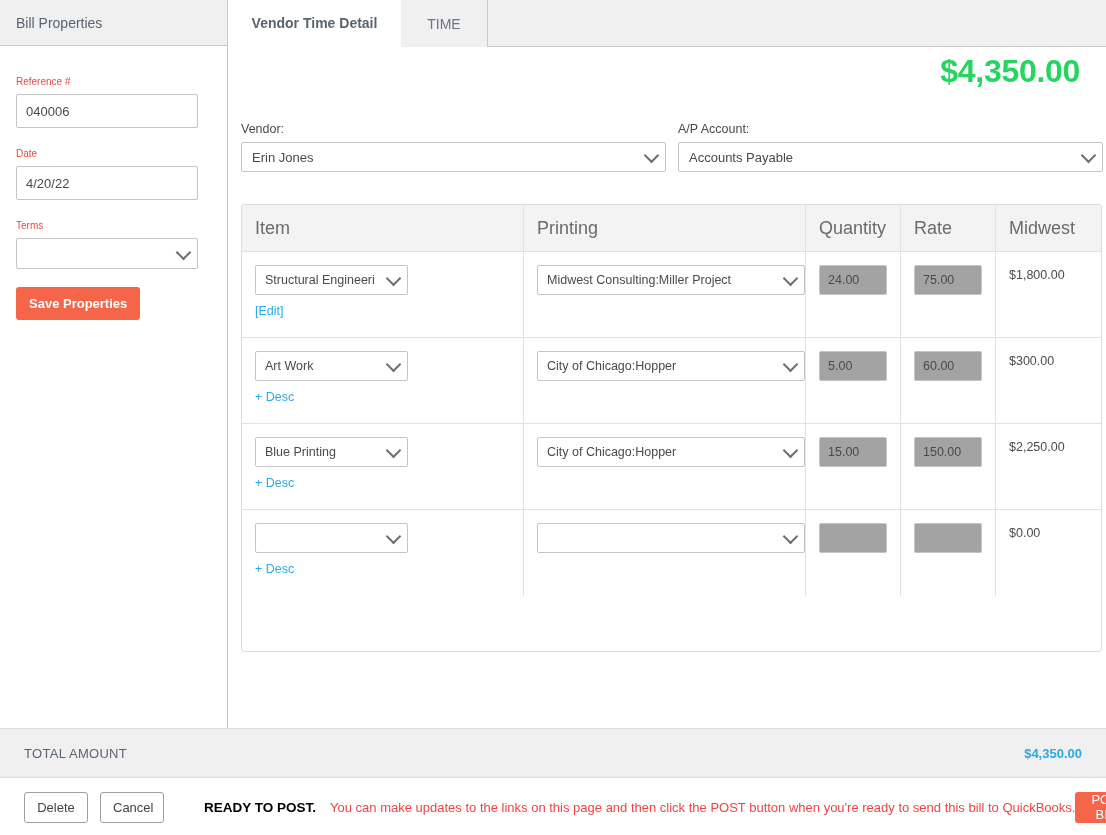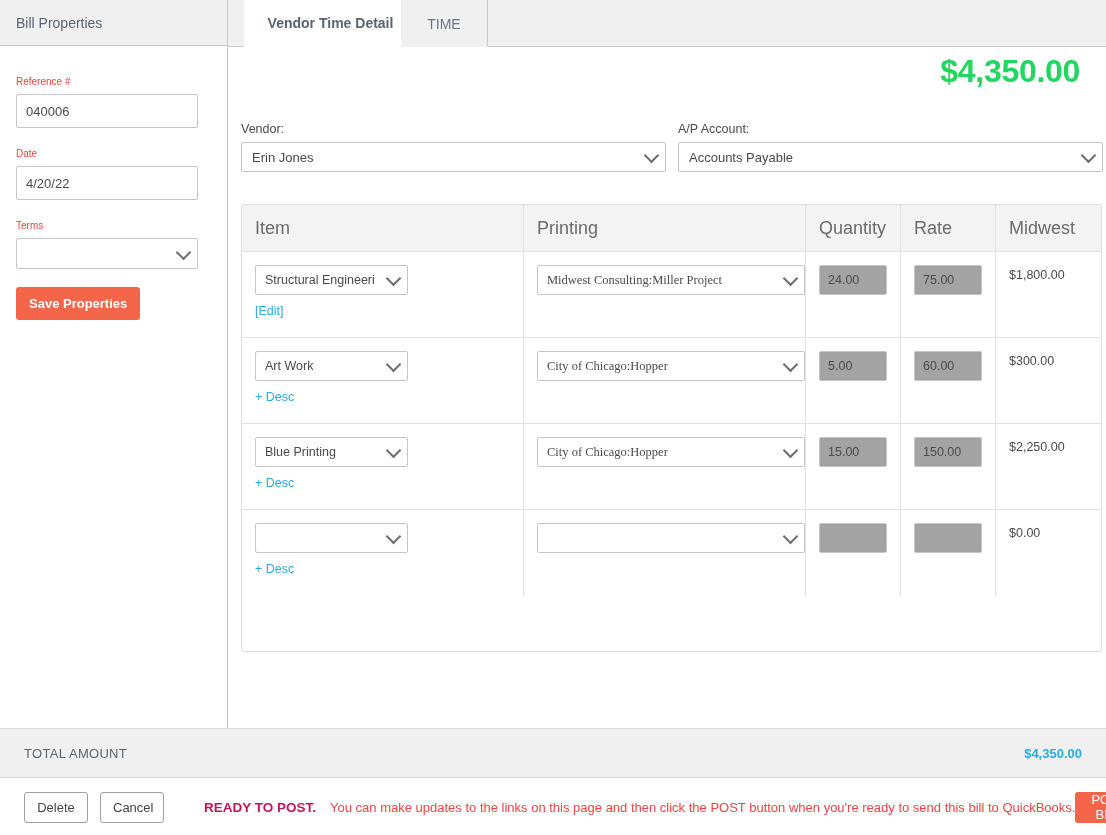--- a/index.html
+++ b/index.html
@@ -107,21 +107,21 @@
     position: absolute;
     top: 0;
     height: 47px;
     display: flex;
     align-items: center;
     justify-content: center;
     font-size: 14px;
     cursor: pointer;
   }
   .tab.active {
-    left: 16px;
+    left: 0;
     width: 173px;
     background: #ffffff;
     color: #5a6470;
     font-weight: bold;
     border-bottom: 1px solid #ffffff;
   }
   .tab.inactive {
     left: 173px;
     width: 87px;
     background: #f0f0f0;
@@ -219,21 +219,21 @@
     background: #fff;
     display: flex;
     align-items: center;
     padding: 0 28px 0 9px;
     font-size: 12.5px;
     color: #4a4a4a;
     white-space: nowrap;
     overflow: hidden;
   }
   .item-select { width: 153px; }
-  .project-select { width: 268px; font-family: Liberation Serif, serif; }
+  .project-select { width: 268px; }
   .num-input {
     width: 68px; height: 30px;
     border: 1px solid #c4c4c4;
     border-radius: 2px;
     font-size: 12.5px;
     color: #4a4a4a;
     padding: 0 8px;
     font-family: "Liberation Sans", sans-serif;
     outline: none;
     background: #a3a3a3;
@@ -295,21 +295,21 @@
     font-size: 13px;
     color: #444;
     font-family: "Liberation Sans", sans-serif;
     cursor: pointer;
     margin-right: 12px;
     padding: 0 12px;
   }
   #status-strong {
     font-size: 13.5px;
     font-weight: bold;
-    color: #be185d;
+    color: #000000;
     margin-left: 28px;
     white-space: nowrap;
   }
   #status-text {
     font-size: 13px;
     color: #ef4444;
     margin-left: 14px;
     white-space: nowrap;
   }
   #post-bill {

